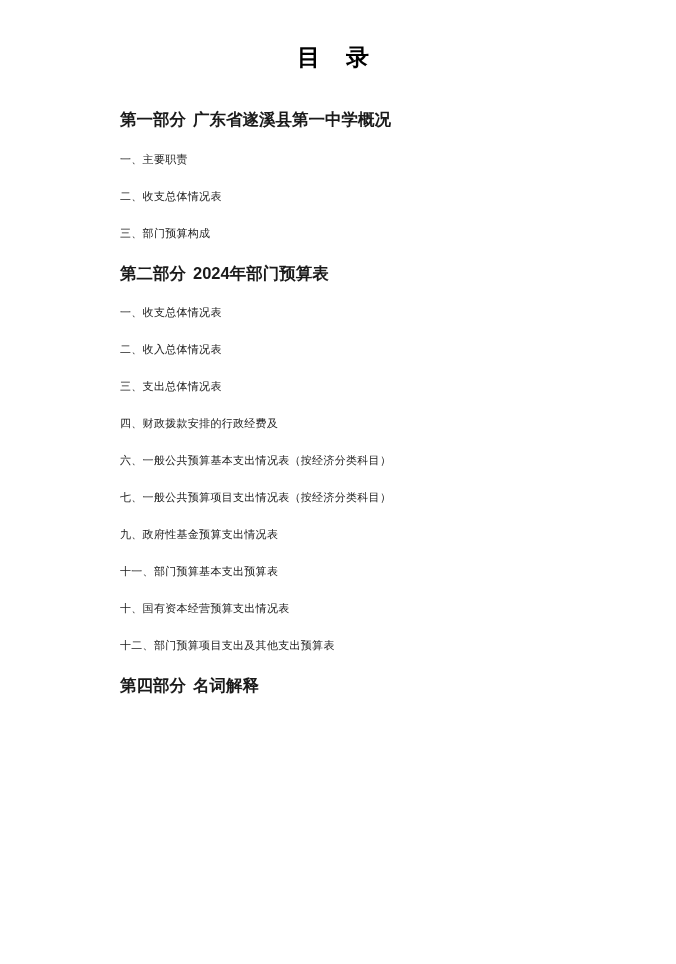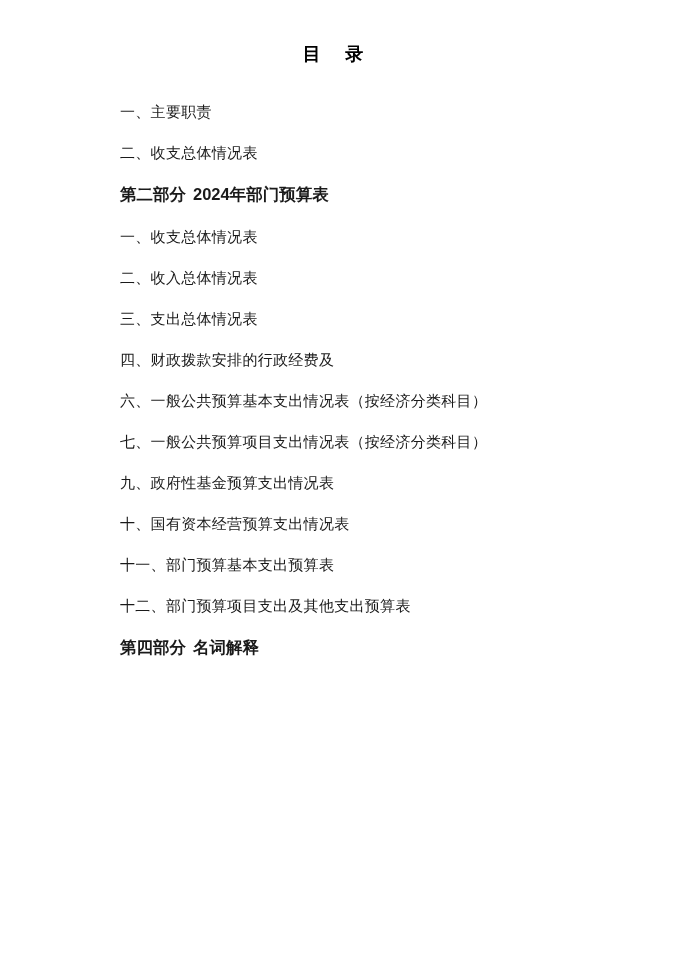--- a/index.html
+++ b/index.html
@@ -16,34 +16,34 @@
   }
   .page {
     position: relative;
     width: 676px;
     height: 964px;
     box-sizing: border-box;
     padding: 0;
   }
   .doc-title {
     text-align: center;
-    font-size: 18px;
+    font-size: 23px;
     font-weight: bold;
     letter-spacing: 10px;
     margin-top: 42px;
     margin-bottom: 0;
     font-family: "Liberation Serif", "DejaVu Serif", serif;
   }
   .toc {
     margin-top: 38px;
     padding-left: 120px;
     padding-right: 40px;
   }
   .toc-entry {
-    font-size: 15px;
+    font-size: 11px;
     line-height: 1;
     margin-bottom: 26px;
     white-space: nowrap;
     color: #1a1a1a;
   }
   .toc-entry.level-part {
     font-weight: bold;
     font-size: 16.5px;
   }
   .toc-entry.level-item {
@@ -53,28 +53,30 @@
   .part-label {
     margin-right: 7px;
   }
 </style>
 </head>
 <body>
 
 <div class="page">
   <h1 class="doc-title">目 录</h1>
   <div class="toc">
+      <div class="toc-entry level-part"><span class="part-label">第一部分</span><span>广东省遂溪县第一中学概况</span></div>
       <div class="toc-entry level-item"><span>一、主要职责</span></div>
       <div class="toc-entry level-item"><span>二、收支总体情况表</span></div>
+      <div class="toc-entry level-item"><span>三、部门预算构成</span></div>
       <div class="toc-entry level-part"><span class="part-label">第二部分</span><span>2024年部门预算表</span></div>
       <div class="toc-entry level-item"><span>一、收支总体情况表</span></div>
       <div class="toc-entry level-item"><span>二、收入总体情况表</span></div>
       <div class="toc-entry level-item"><span>三、支出总体情况表</span></div>
       <div class="toc-entry level-item"><span>四、财政拨款安排的行政经费及</span></div>
       <div class="toc-entry level-item"><span>六、一般公共预算基本支出情况表（按经济分类科目）</span></div>
       <div class="toc-entry level-item"><span>七、一般公共预算项目支出情况表（按经济分类科目）</span></div>
       <div class="toc-entry level-item"><span>九、政府性基金预算支出情况表</span></div>
+      <div class="toc-entry level-item"><span>十一、部门预算基本支出预算表</span></div>
       <div class="toc-entry level-item"><span>十、国有资本经营预算支出情况表</span></div>
-      <div class="toc-entry level-item"><span>十一、部门预算基本支出预算表</span></div>
       <div class="toc-entry level-item"><span>十二、部门预算项目支出及其他支出预算表</span></div>
       <div class="toc-entry level-part"><span class="part-label">第四部分</span><span>名词解释</span></div>
     </div>
 </div>
 
 </body></html>

